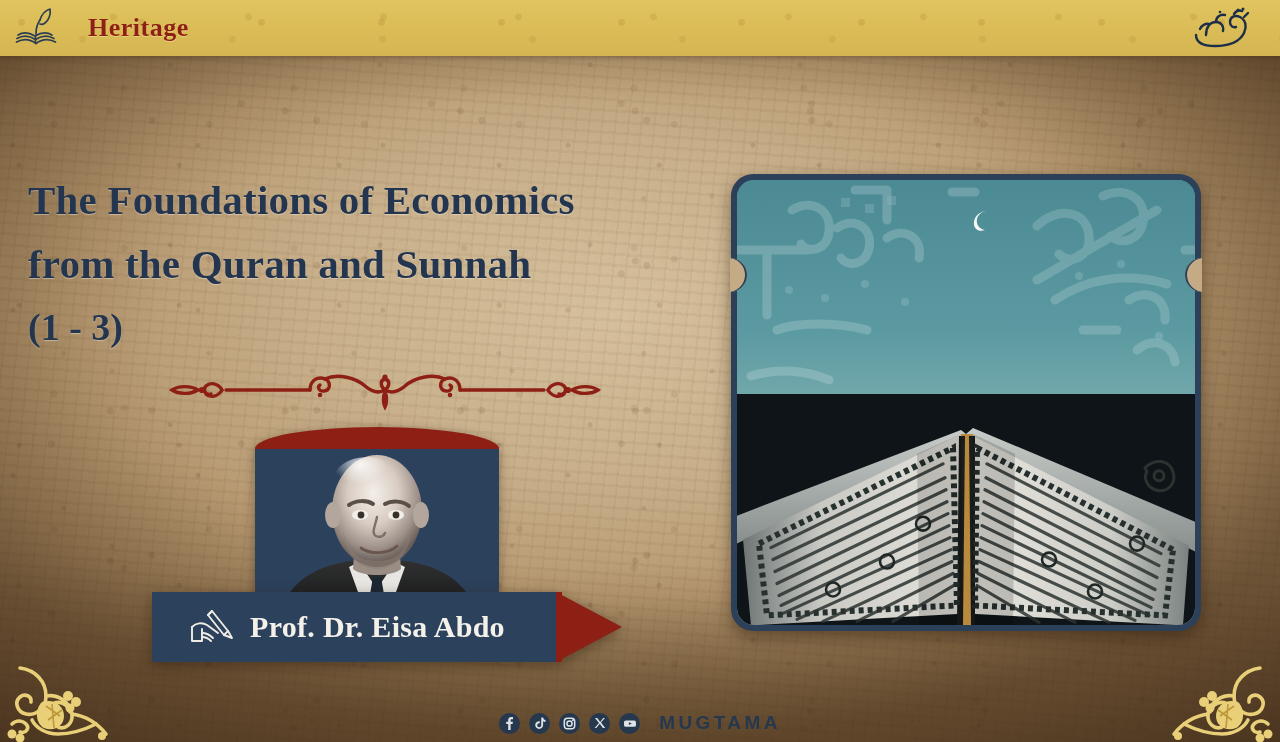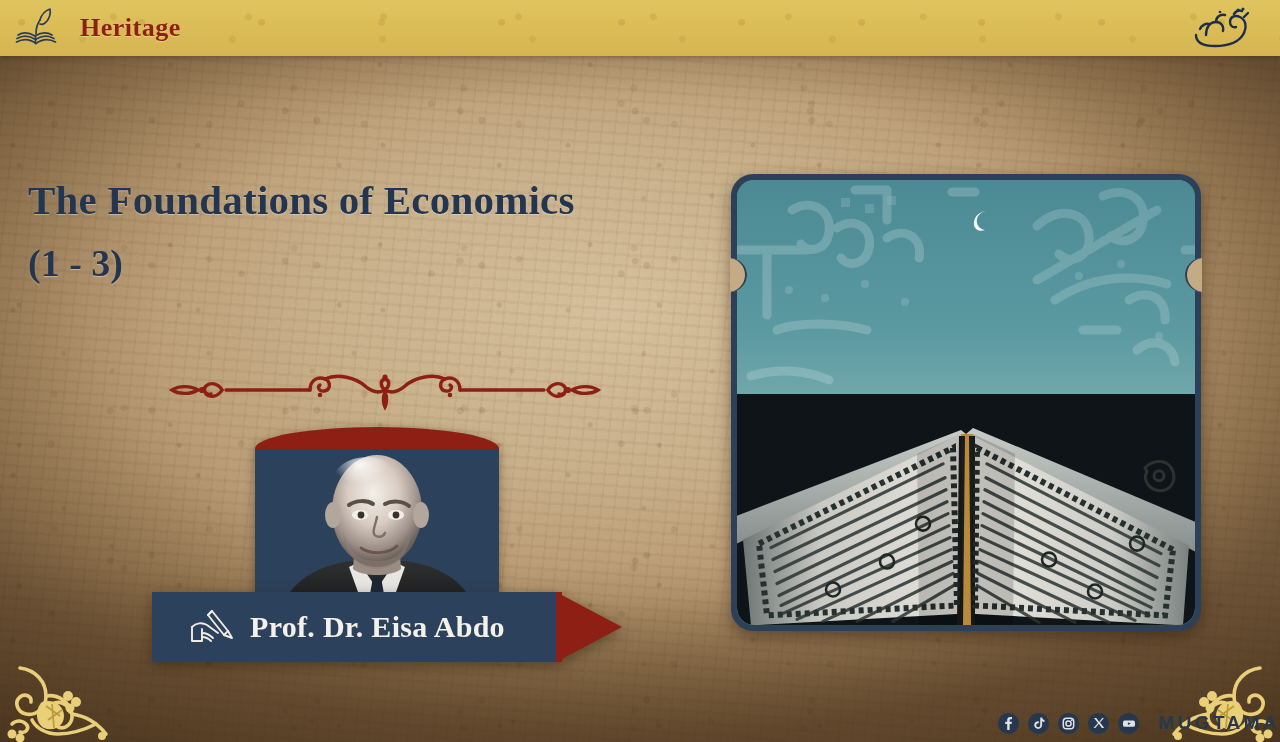--- a/index.html
+++ b/index.html
@@ -58,21 +58,21 @@
   }
   .header-noise{
     position:absolute;inset:0;
     background-image:
       radial-gradient(circle at 18% 40%, rgba(160,130,60,.16) 0 3px, transparent 4px),
       radial-gradient(circle at 55% 70%, rgba(175,145,70,.13) 0 3px, transparent 4px),
       radial-gradient(circle at 84% 30%, rgba(160,130,60,.14) 0 3px, transparent 4px);
     background-size:120px 56px,150px 56px,135px 56px;
     mix-blend-mode:multiply;
   }
-  .header-left{display:flex;align-items:center;gap:22px;padding-left:14px;position:relative;z-index:2;}
+  .header-left{display:flex;align-items:center;gap:30px;padding-left:14px;position:relative;z-index:2;}
   .brand-mark{width:44px;height:42px;display:block;}
   .header-title{
     font-family:"Liberation Serif",serif;
     font-weight:bold;font-size:26px;color:#8d1f14;
     letter-spacing:.5px;
     text-shadow:0 1px 0 rgba(255,236,170,.45);
   }
   .header-logo{
     position:absolute;right:14px;top:50%;transform:translateY(-50%);
     z-index:2;width:88px;height:46px;
@@ -174,21 +174,21 @@
   .notch{
     position:absolute;width:17px;height:34px;background:#c4ab85;
     top:84px;
   }
   .notch.l{left:-1px;border-radius:0 18px 18px 0;box-shadow:inset -2px 0 0 #2c4059;}
   .notch.r{right:-1px;border-radius:18px 0 0 18px;box-shadow:inset 2px 0 0 #2c4059;}
 
   
   .footer{
     position:absolute;left:0;bottom:8px;width:1280px;
-    display:flex;align-items:center;justify-content:flex-end;gap:9px;
+    display:flex;align-items:center;justify-content:center;gap:9px;
   }
   .soc{
     width:21px;height:21px;border-radius:50%;
     background:#26384e;
     display:flex;align-items:center;justify-content:center;
     flex:0 0 auto;
   }
   .brandname{
     font-family:"Liberation Sans",sans-serif;
     font-weight:bold;font-size:19px;color:#26384e;
@@ -237,20 +237,21 @@
       <g fill="#1d2f48">
         <circle cx="60" cy="5" r="1.5"></circle>
           <circle cx="65" cy="4" r="1.5"></circle>
         <circle cx="42" cy="7" r="1.3"></circle>
       </g>
     </svg>
   </div>
 
   <div class="title-block">
     <div class="title-line">The Foundations of Economics</div>
+    <div class="title-line">from the Quran and Sunnah</div>
     <div class="title-part">(1 - 3)</div>
   </div>
 
   <svg class="divider" viewBox="0 0 450 44">
     <g fill="none" stroke="#8d1f14" stroke-width="3.4" stroke-linecap="round">
       <line x1="66" y1="22" x2="150" y2="22"></line>
       <line x1="300" y1="22" x2="384" y2="22"></line>
       <path d="M150 22 C150 12 158 8 165 11 C171 13.5 171 22 164 23 C159 23.7 157 19 160 17"></path>
       <path d="M300 22 C300 12 292 8 285 11 C279 13.5 279 22 286 23 C291 23.7 293 19 290 17"></path>
       <path d="M165 11 C178 5 196 10 205 18 C212 24 218 26 225 22"></path>

